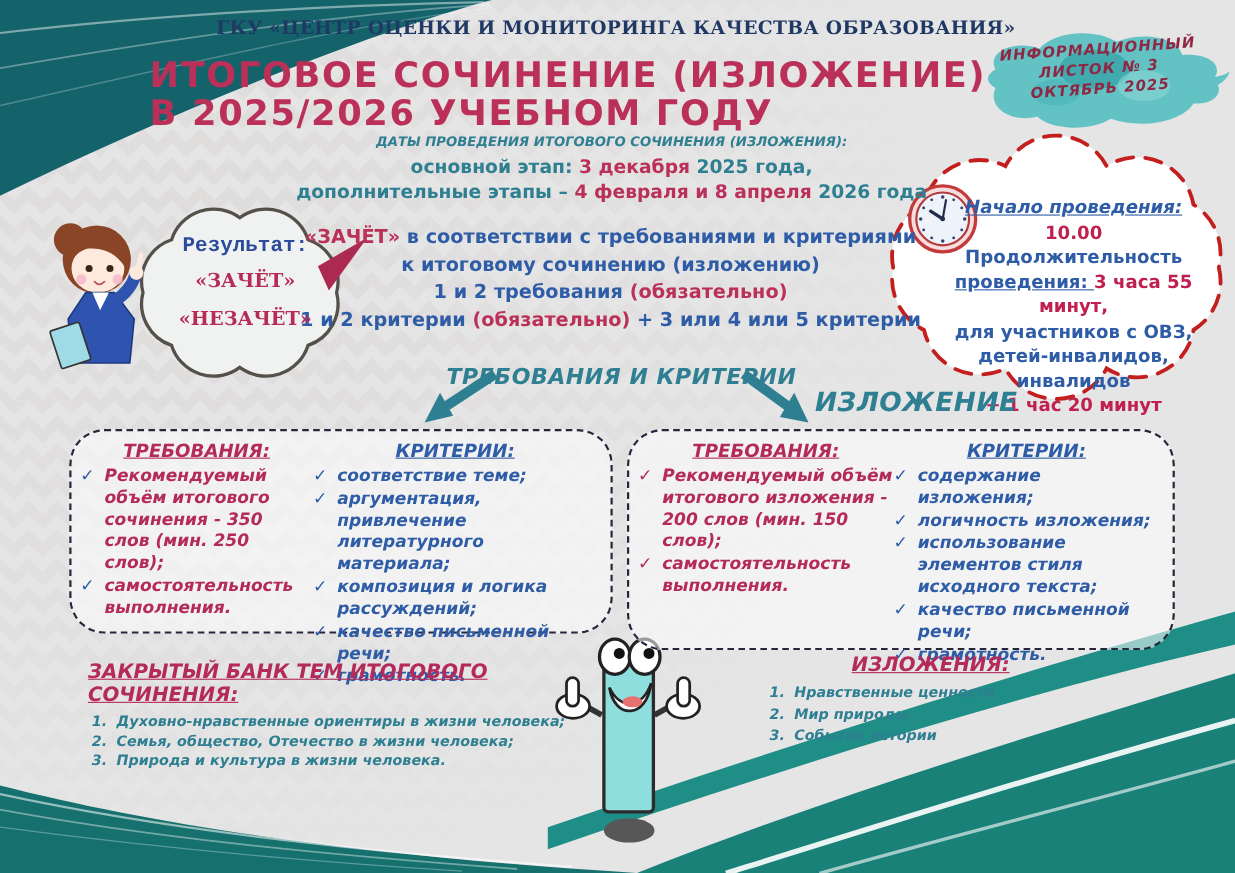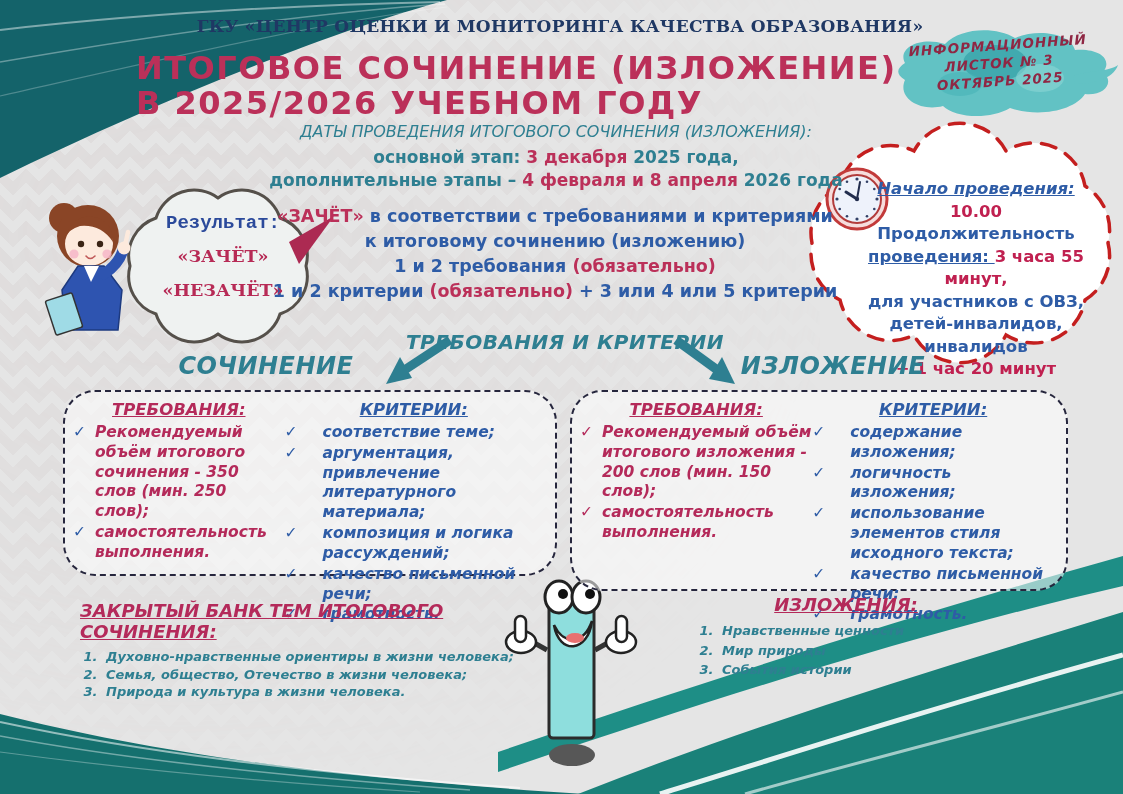--- a/index.html
+++ b/index.html
@@ -27,21 +27,21 @@
     font-size:32px;color:#bb3059;letter-spacing:1.5px;}
   .t1{top:49px;} .t2{top:84px;}
 
   
   .badge-text{position:absolute;left:885px;top:36px;width:228px;text-align:center;z-index:2;
     transform:rotate(-4deg);font-weight:bold;font-style:italic;font-size:13.5px;line-height:1.35;
     color:#8f2744;letter-spacing:1px;}
 
   
   .dates{position:absolute;left:250px;top:122px;width:612px;text-align:center;z-index:2;}
-  .dates .d-title{font-style:italic;font-weight:normal;font-size:16px;color:#2e7f91;margin-bottom:5px;}
+  .dates .d-title{font-style:italic;font-weight:bold;font-size:12px;color:#2e7f91;margin-bottom:5px;}
   .dates .d-line{font-weight:bold;font-size:17px;color:#2e7f91;line-height:23px;}
   .hl-crimson{color:#bb3059;}
 
   
   .zachet{position:absolute;left:252px;top:204px;width:606px;text-align:center;z-index:2;
     font-weight:bold;font-size:17.5px;color:#2e5ca6;line-height:25px;}
 
   
   .bubble-text{position:absolute;left:138px;top:212px;width:170px;text-align:center;z-index:4;}
   .bubble-text .b1{font-family:Liberation Mono, monospace;font-weight:bold;font-size:19px;color:#2b4a9b;margin-bottom:12px;}
@@ -69,21 +69,21 @@
   .col{display:flex;flex-direction:column;}
   .box-essay .col1{width:45%;} .box-essay .col2{width:55%;}
   .box-izlo .col1{width:49%;} .box-izlo .col2{width:51%;}
   .col-head{text-align:center;font-weight:bold;font-style:italic;font-size:16.5px;
     text-decoration:underline;margin:2px 0 4px 0;}
   .head-crimson{color:#b42a5a;} .head-blue{color:#2e5ca6;}
   .chk-list{list-style:none;margin:0;padding:0;}
   .chk-list li{display:flex;font-style:italic;font-weight:bold;font-size:15.5px;line-height:1.28;margin-bottom:1px;}
   .chk{flex:0 0 22px;font-style:normal;font-weight:bold;}
   .chk-blue{color:#2e5ca6;} .chk-crimson{color:#b42a5a;}
-  .txt-crimson{color:#b42a5a;} .txt-blue{color:#2e5ca6;margin-left:16px;}
+  .txt-crimson{color:#b42a5a;} .txt-blue{color:#2e5ca6;}
 
   
   .bank{position:absolute;z-index:2;}
   .bank-closed{left:70px;top:600px;width:452px;}
   .bank-open{left:640px;top:594px;width:412px;}
   .bank-title{font-weight:bold;font-style:italic;font-size:18px;color:#b42a5a;
     text-decoration:underline;line-height:21px;}
   .bank-closed .bank-title{padding-left:10px;}
   .bank-open .bank-title{text-align:center;}
   .bank ol{margin:6px 0 0 0;padding-left:32px;color:#2e7f91;
@@ -247,21 +247,20 @@
     <div class="u it">Начало проведения:</div>
     <div class="crim">10.00</div>
     <div>Продолжительность</div>
     <div><span class="u">проведения: </span><span class="crim">3 часа 55 минут,</span></div>
     <div>для участников с ОВЗ,</div>
     <div>детей-инвалидов, инвалидов</div>
     <div class="crim">+ 1 час 20 минут</div>
   </div>
 
   <div class="mid-header">ТРЕБОВАНИЯ И КРИТЕРИИ</div>
-  <div class="sec-label sl-left">СОЧИНЕНИЕ</div>
   <div class="sec-label sl-right">ИЗЛОЖЕНИЕ</div>
 
   <div class="dash-box box-essay">
     <div class="col col1">
       <div class="col-head head-crimson">ТРЕБОВАНИЯ:</div>
       <ul class="chk-list">
         <li>
             <span class="chk chk-blue">✓</span>
             <span class="txt-crimson">Рекомендуемый объём итогового сочинения -  350 слов (мин. 250 слов);</span>
           </li>

